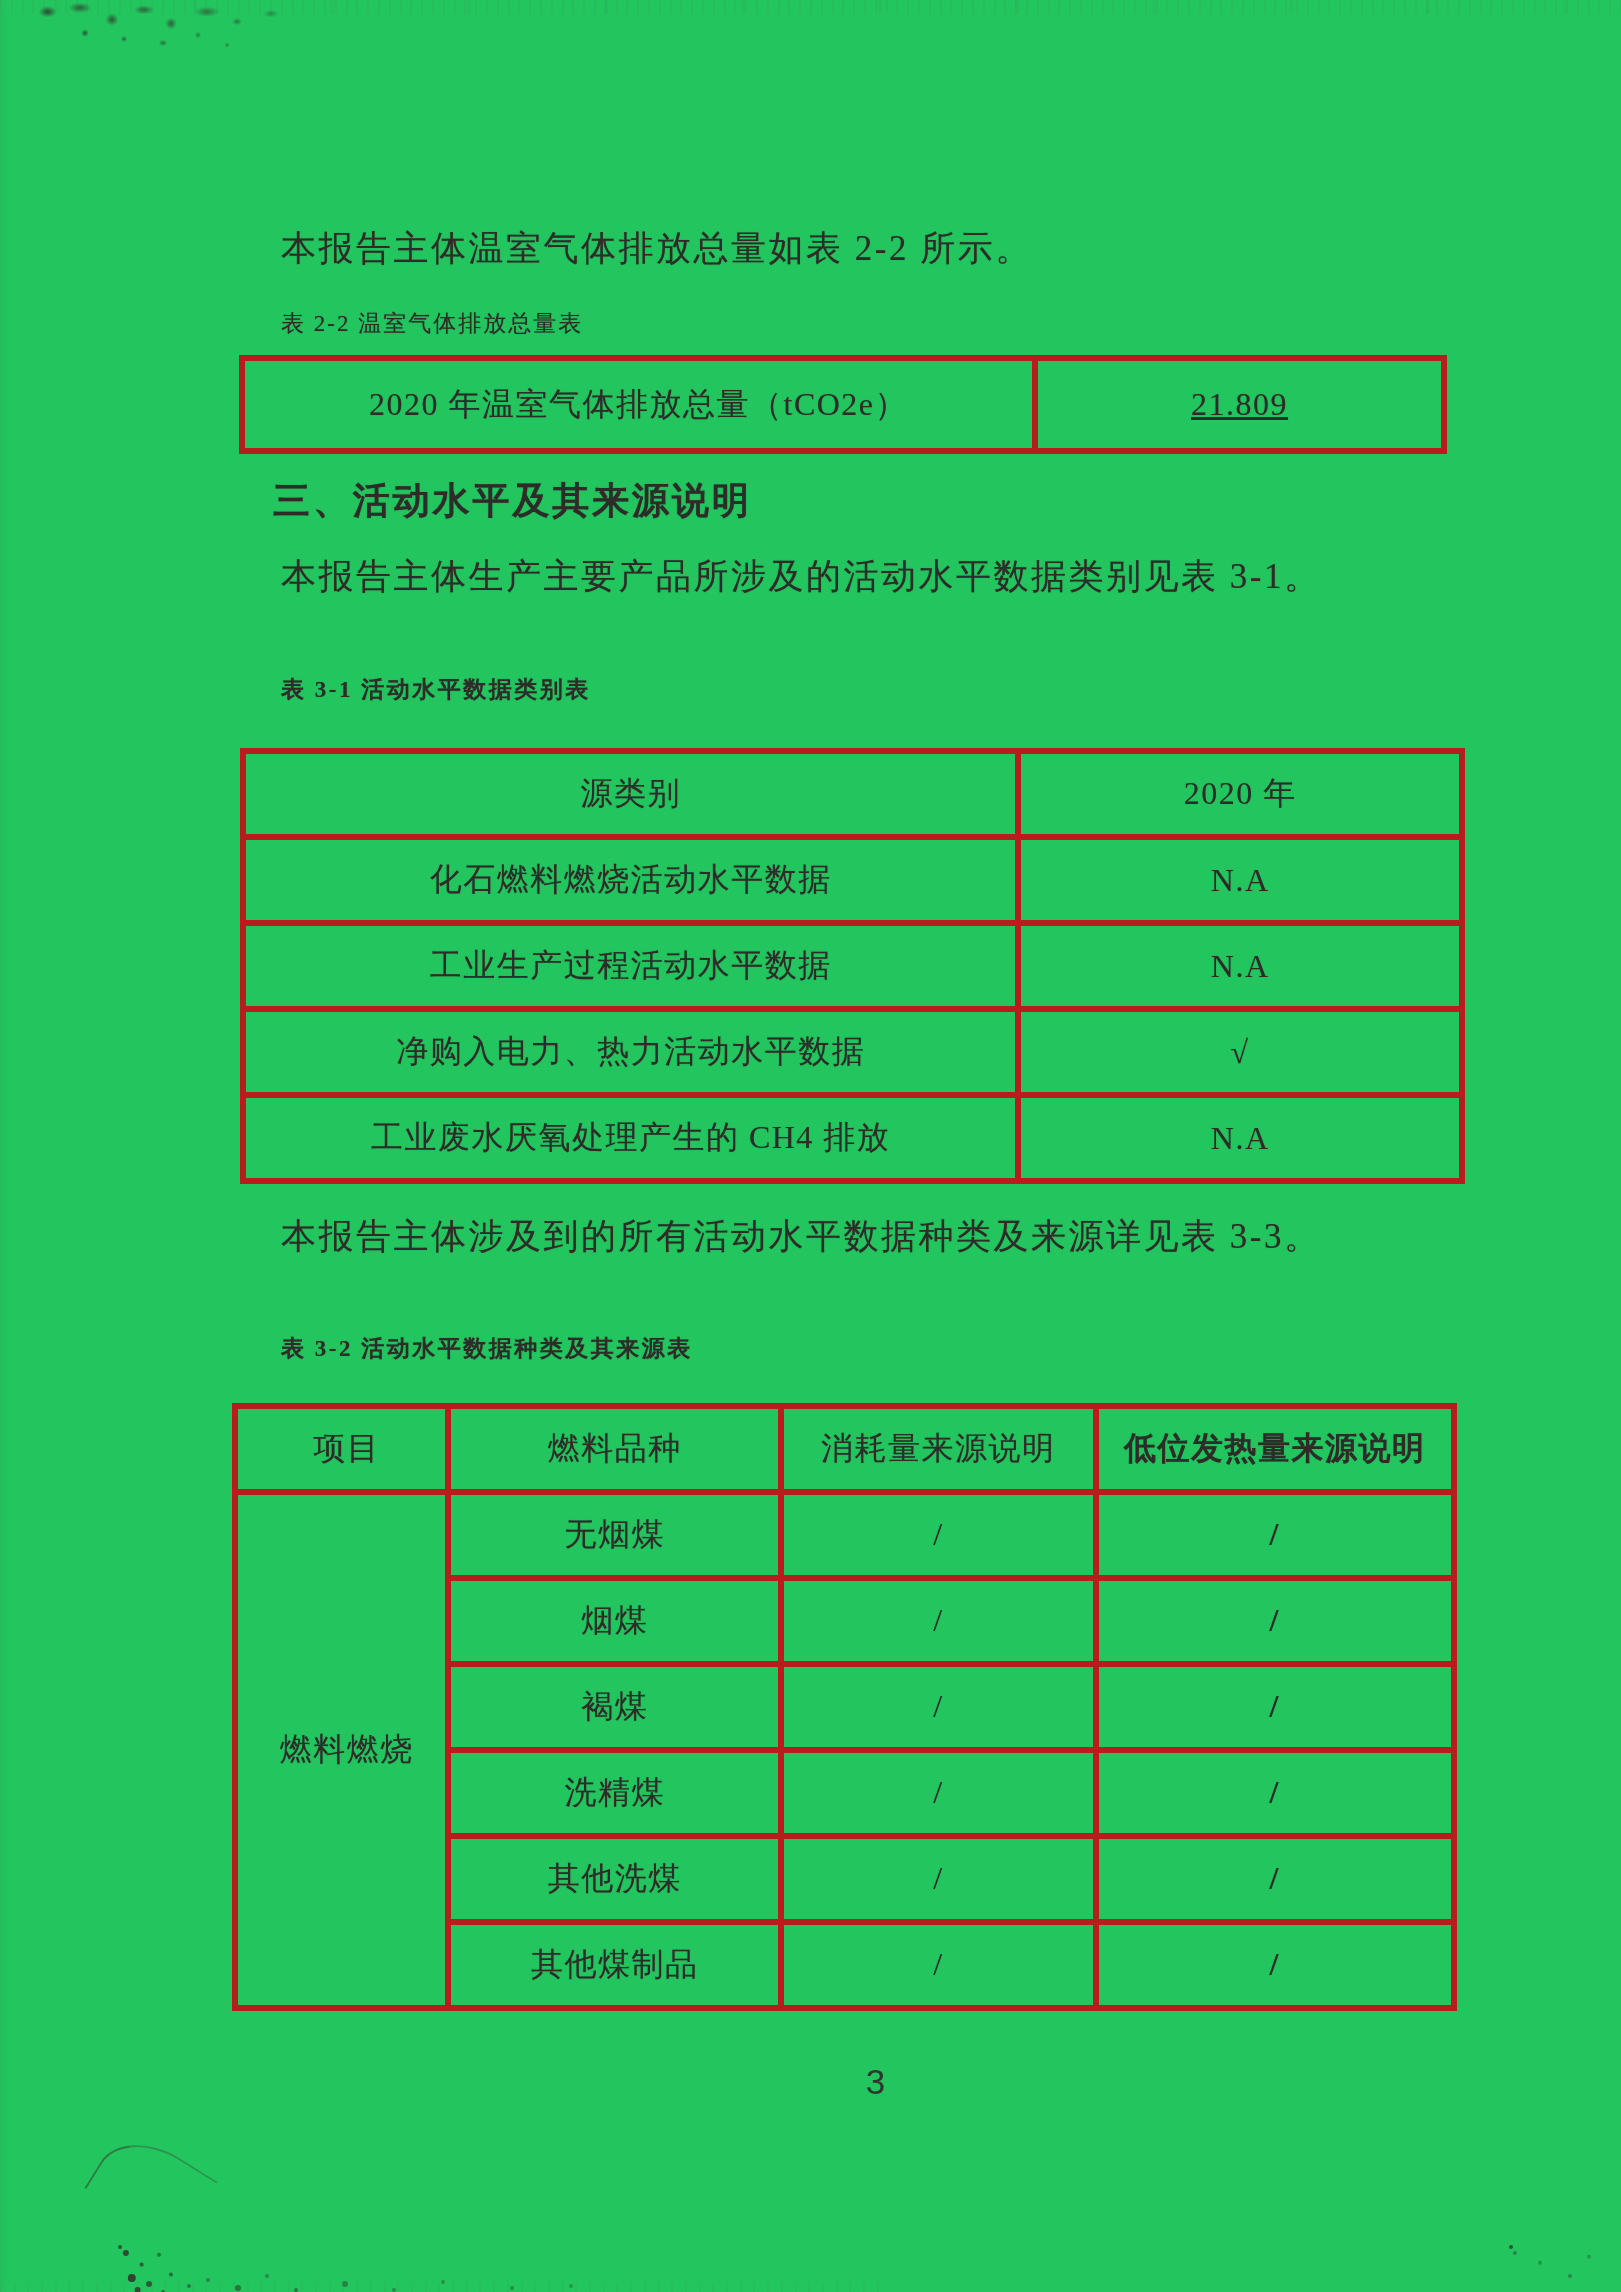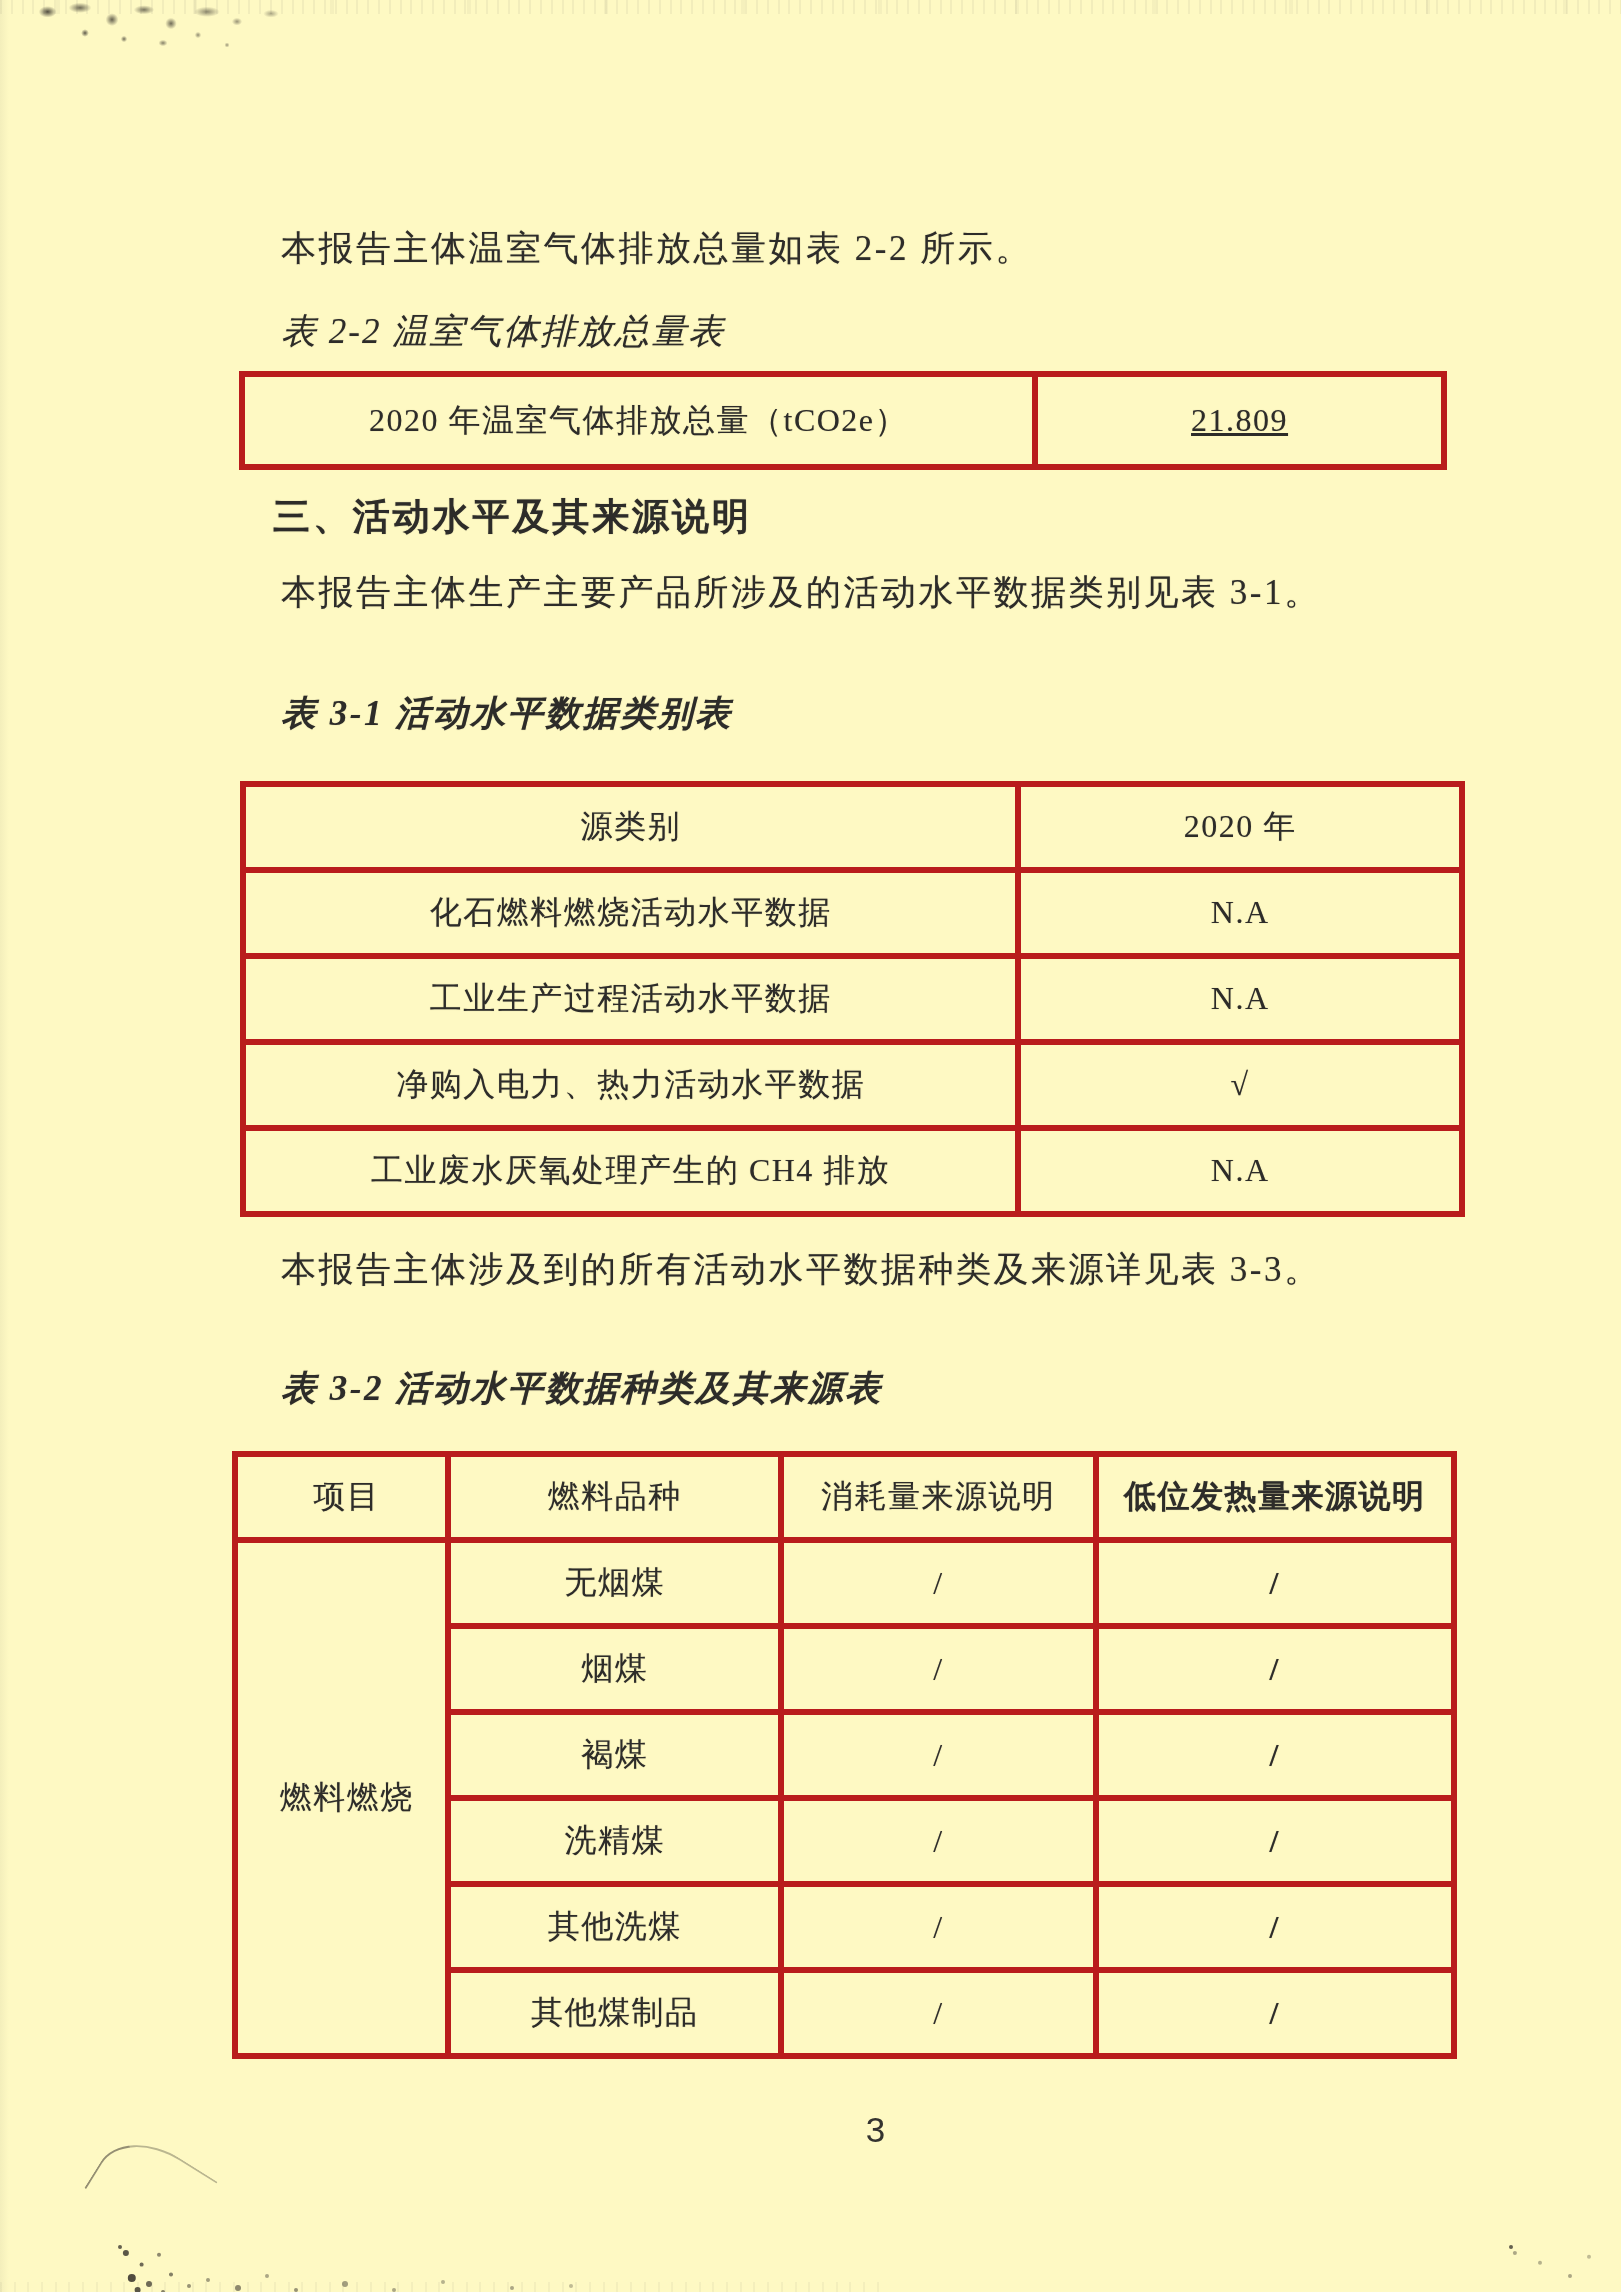--- a/index.html
+++ b/index.html
@@ -1,39 +1,38 @@
 <!DOCTYPE html>
 <html><head>
 <meta charset="utf-8">
 <style>
   html,body{margin:0;padding:0;background:#e8e8e6;}
   .page{
     position:relative;
     width:1621px;height:2293px;
     margin:0 auto;
-    background:#fef9c3;
+    background:#22c55e;
     overflow:hidden;
     font-family:"Liberation Serif","DejaVu Serif",serif;
     color:#2d2c29;
   }
   .page *{box-sizing:border-box;}
   .content{position:absolute;left:232px;top:0;width:1228px;}
   .para{
     font-size:35px;line-height:1.38;letter-spacing:2.5px;
     margin:0 0 0 49px;
     text-shadow:0 0 1px rgba(60,58,52,.45);
     white-space:nowrap;
   }
   .p1{margin-top:225px;}
   .caption{
-    font-size:35px;line-height:1.35;letter-spacing:2px;
+    font-size:23px;line-height:1.35;letter-spacing:2px;
     margin:35px 0 0 49px;
     text-shadow:0 0 1px rgba(60,58,52,.45);
     white-space:nowrap;
-    font-style:italic;
   }
   .caption.bold{font-weight:bold;letter-spacing:2.5px;}
   .cap-t31{margin-top:73px;}
   .cap-t32{margin-top:71px;}
   .heading{
     font-size:37px;font-weight:bold;letter-spacing:2.9px;
     margin:21.6px 0 0 41px;line-height:1.35;
     text-shadow:0 0 1px rgba(50,48,44,.5);
     white-space:nowrap;
   }

